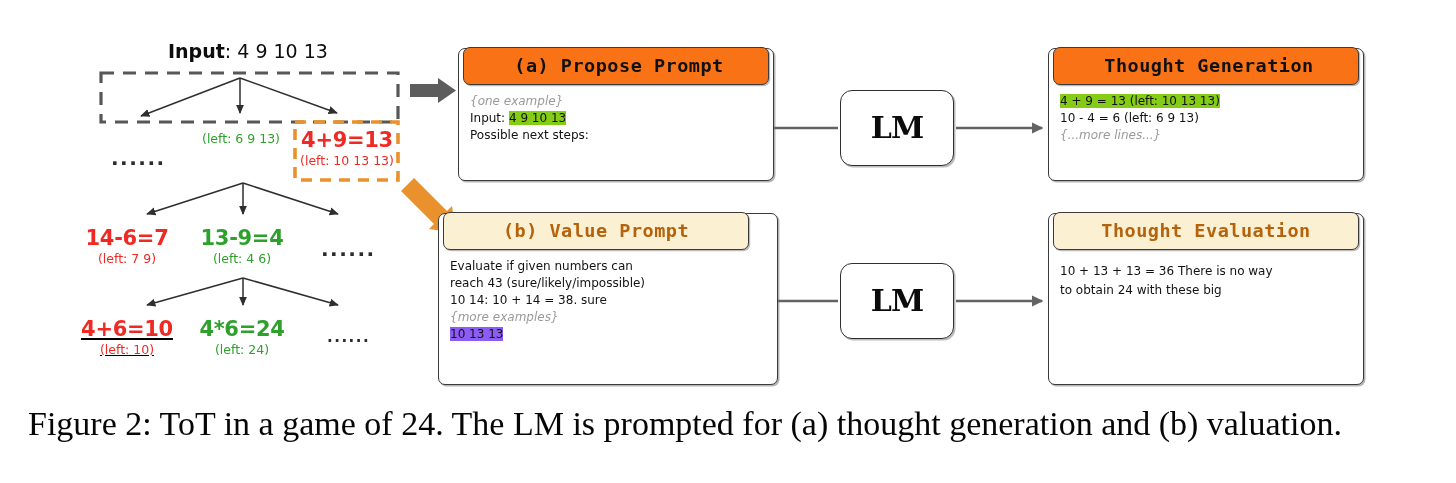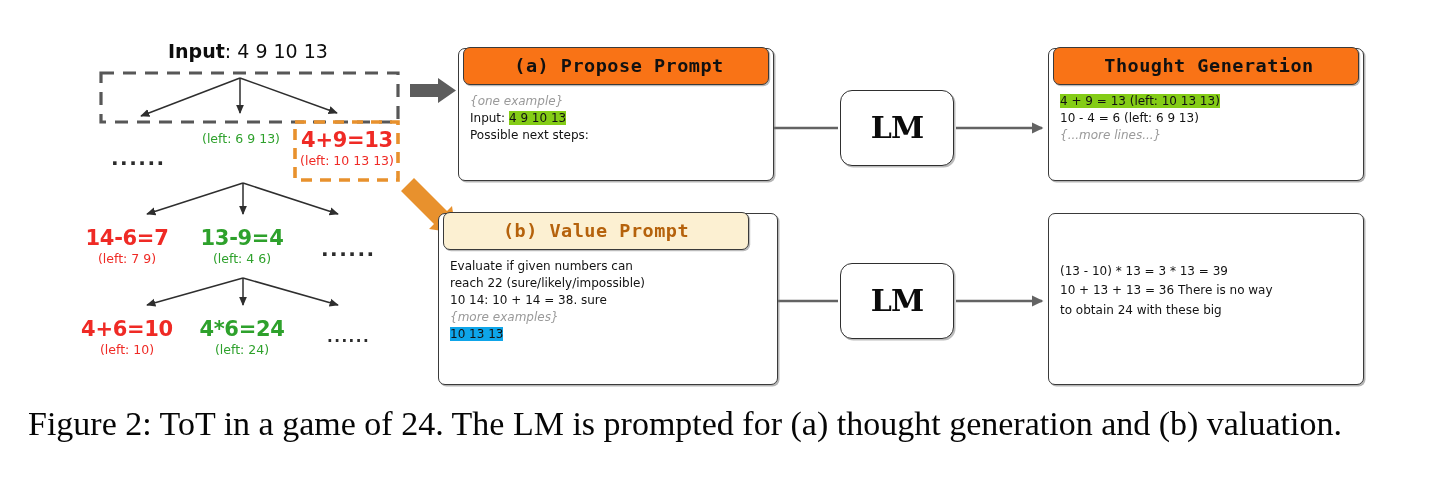--- a/index.html
+++ b/index.html
@@ -107,21 +107,21 @@
     right: 9px;
     font-size: 12px;
     color: #121212;
     line-height: 1.42;
   }
   .card-body .muted {
     color: #9a9a9a;
     font-style: italic;
   }
   .hl-gray  { background: #84cc16; }
-  .hl-pink  { background: #0ea5e9; }
+  .hl-pink  { background: #8b5cf6; }
 
   
   .lm-box {
     position: absolute;
     box-sizing: border-box;
     background: #ffffff;
     border: 1.6px solid #2f2f2f;
     border-radius: 12px;
     text-align: center;
     font-family: "DejaVu Serif", serif;
@@ -218,21 +218,21 @@
     <div class="left">(left: 7 9)</div>
   </div>
 
   <div class="node green" style="left:178px; top:227px; width:128px;">
     <div class="expr">13-9=4</div>
     <div class="left">(left: 4 6)</div>
   </div>
 
   <div class="ellipsis" style="left:321px; top:239px;">......</div>
 
-  <div class="node red" style="left:63px; top:318px; width:128px;">
+  <div class="node red" style="left:63px; top:318px; width:128px;text-decoration:underline;">
     <div class="expr">4+6=10</div>
     <div class="left">(left: 10)</div>
   </div>
 
   <div class="node green" style="left:178px; top:318px; width:128px;">
     <div class="expr">4*6=24</div>
     <div class="left">(left: 24)</div>
   </div>
 
   <div class="ellipsis" style="left:327px; top:330px; font-size:15px;">......</div>
@@ -243,43 +243,43 @@
       <div class="muted">{one example}</div>
       <div><span>Input: </span><span class="hl-gray">4 9 10 13</span></div>
       <div>Possible next steps:</div>
     </div>
   </div>
 
   <div class="card" style="left:432px; top:213px; width:340px; height:172px;margin-left:6px;">
     <div class="card-header hdr-cream" style="width:306px;">(b) Value Prompt</div>
     <div class="card-body" style="top:44px;">
       <div>Evaluate if given numbers can</div>
-      <div>reach 22 (sure/likely/impossible)</div>
+      <div>reach 43 (sure/likely/impossible)</div>
       <div>10 14: 10 + 14 = 38. sure</div>
       <div class="muted">{more examples}</div>
       <div><span class="hl-pink">10 13 13</span></div>
     </div>
   </div>
 
   <div class="lm-box" style="left:840px; top:90px; width:114px; height:76px; line-height:74px;">LM</div>
 
   <div class="lm-box" style="left:840px; top:263px; width:114px; height:76px; line-height:74px;">LM</div>
 
   <div class="card" style="left:1048px; top:48px; width:316px; height:133px;">
     <div class="card-header hdr-gray" style="width:306px;">Thought Generation</div>
     <div class="card-body" style="top:44px;">
       <div><span class="hl-gray">4 + 9 = 13 (left: 10 13 13)</span></div>
       <div>10 - 4 = 6 (left: 6 9 13)</div>
       <div class="muted">{...more lines...}</div>
     </div>
   </div>
 
   <div class="card" style="left:1048px; top:213px; width:316px; height:172px;">
+    <div class="card-header hdr-cream" style="width:306px;">Thought Evaluation</div>
     <div class="card-body" style="top:48px; line-height:1.62;">
-      <div>(13 - 10) * 13 = 3 * 13 = 39</div>
       <div>10 + 13 + 13 = 36 There is no way</div>
       <div>to obtain 24 with these big</div>
     </div>
   </div>
 
   <div class="caption">Figure 2: ToT in a game of 24. The LM is prompted for (a) thought generation and (b) valuation.</div>
 
 </div>
 
 </body></html>

